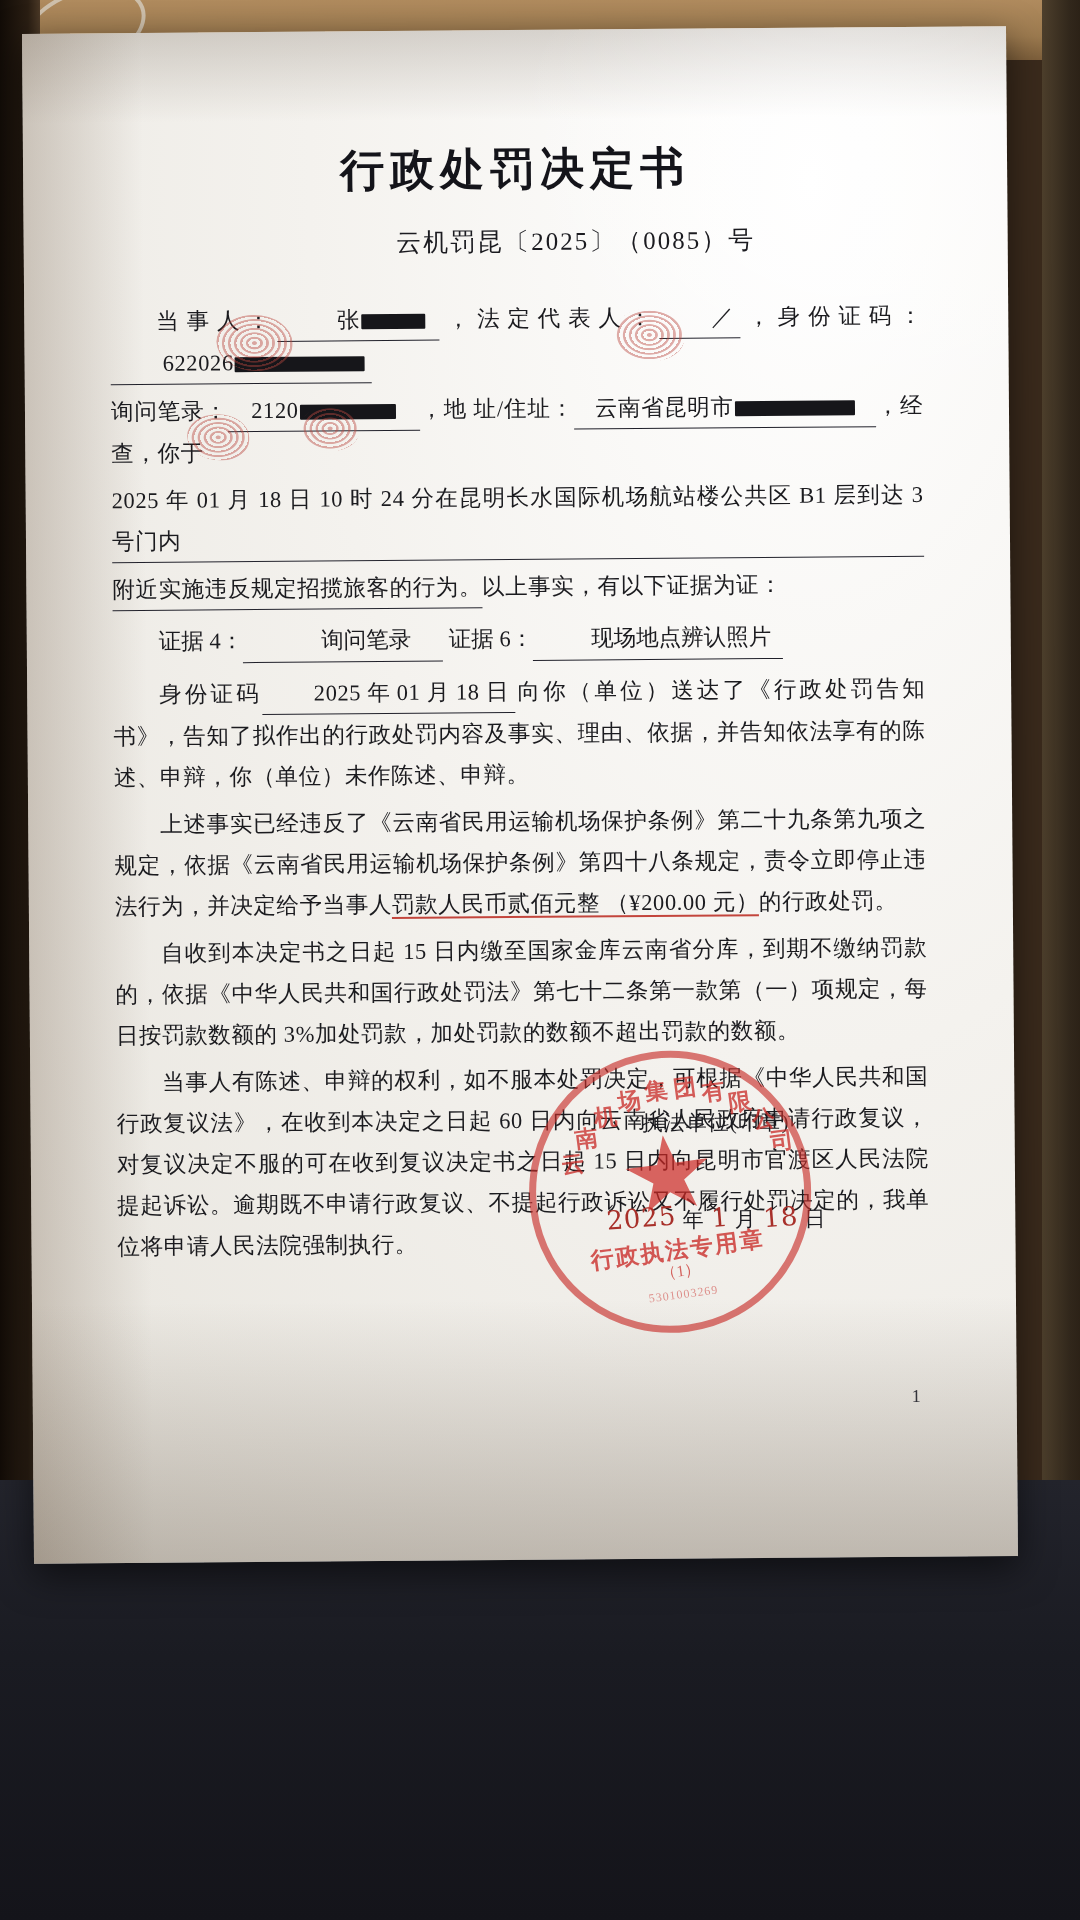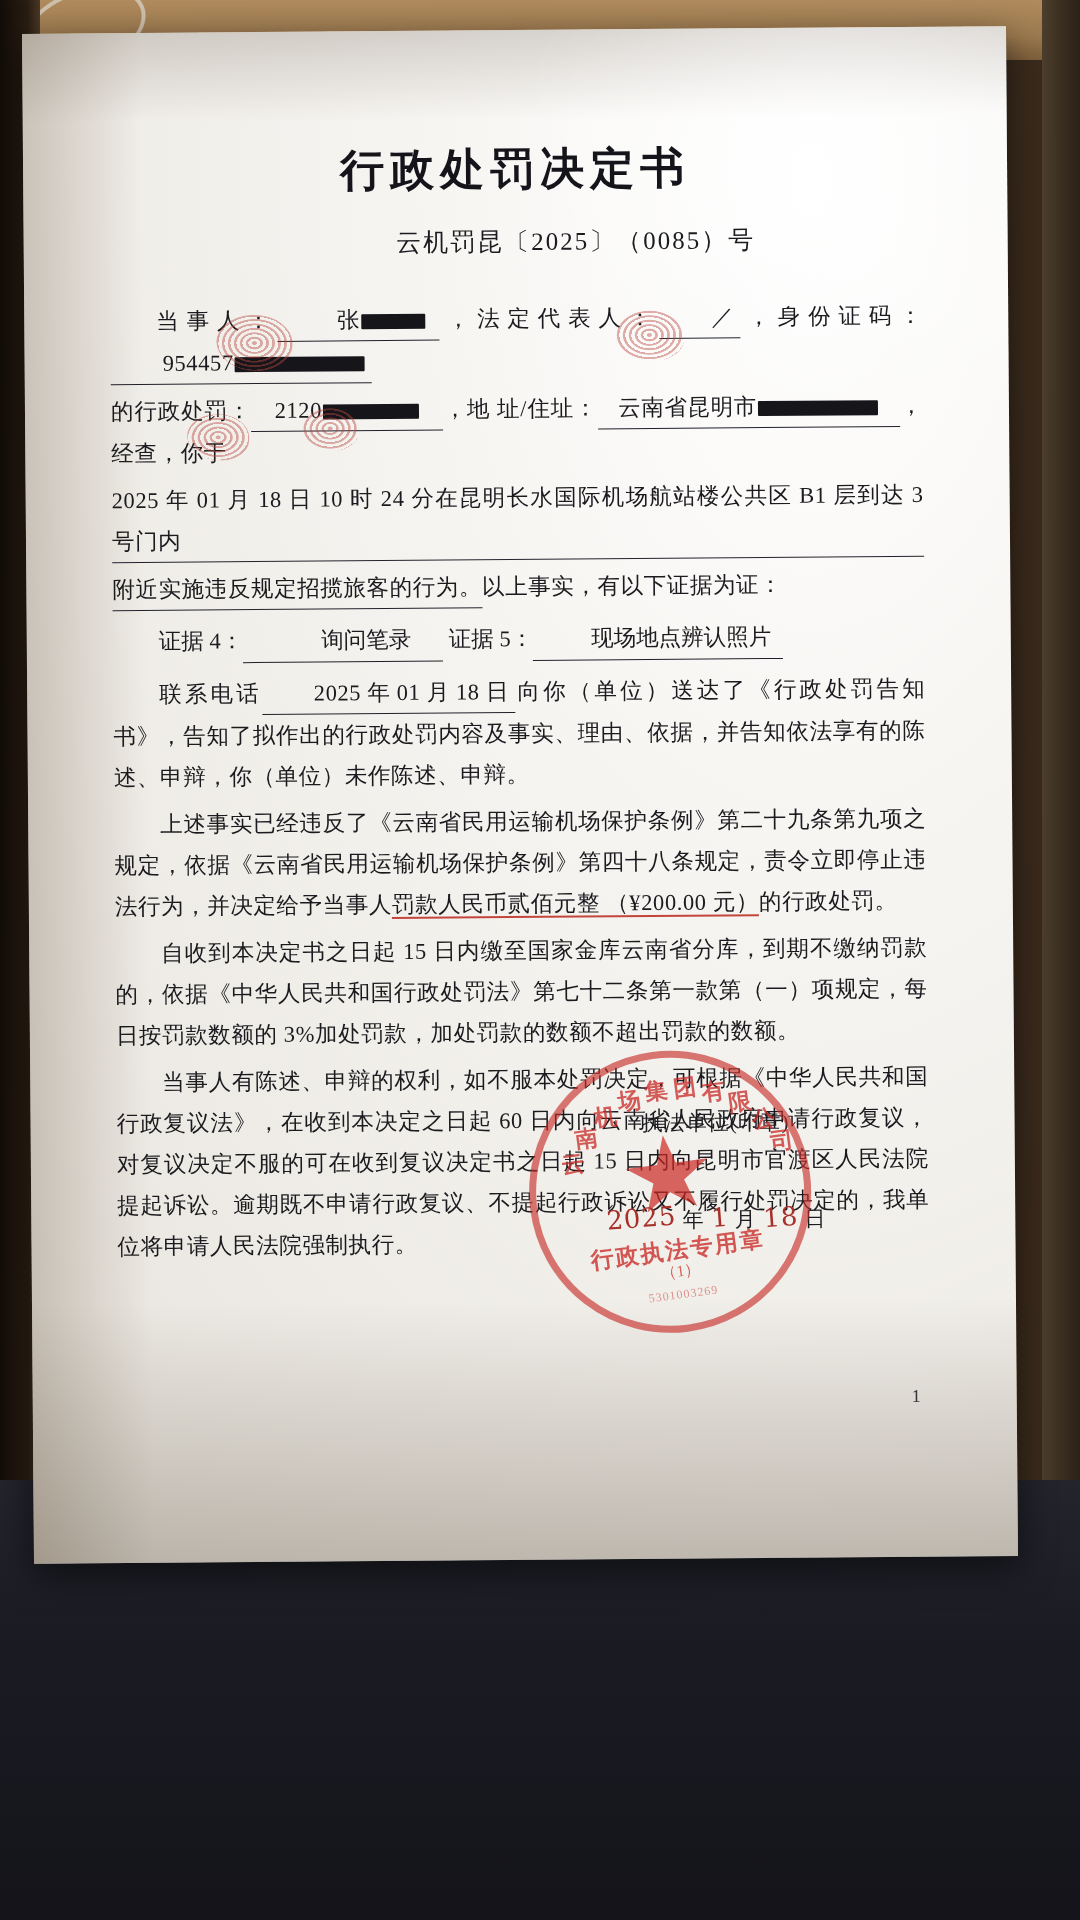--- a/index.html
+++ b/index.html
@@ -269,39 +269,39 @@
     <div class="paper-shade-left"></div>
     <div class="paper-shade-bottom"></div>
     <div class="glare"></div>
 
     <div class="doc-body">
 
       <h1 class="doc-title">行政处罚决定书</h1>
       <div class="doc-number">云机罚昆〔2025〕（0085）号</div>
 
       <p class="para indent">
-        <span>当事人：</span><span class="fill fill-long"><span>张</span><span class="redact" style="width:64px"></span></span>，<span>法定代表人：</span><span class="fill" style="min-width:56px">／</span>，<span>身份证码：</span><span class="fill" style="min-width:210px"><span>954457</span><span class="redact" style="width:130px"></span></span>
+        <span>当事人：</span><span class="fill fill-long"><span>张</span><span class="redact" style="width:64px"></span></span>，<span>法定代表人：</span><span class="fill" style="min-width:56px">／</span>，<span>身份证码：</span><span class="fill" style="min-width:210px"><span>622026</span><span class="redact" style="width:130px"></span></span>
       </p>
 
       <p class="para">
-        <span>的行政处罚：</span><span class="fill" style="min-width:180px"><span>2120</span><span class="redact" style="width:96px"></span></span>，<span>地 址/住址：</span><span class="fill" style="min-width:290px"><span>云南省昆明市</span><span class="redact" style="width:120px"></span></span>，<span>经查，你于</span>
+        <span>询问笔录：</span><span class="fill" style="min-width:180px"><span>2120</span><span class="redact" style="width:96px"></span></span>，<span>地 址/住址：</span><span class="fill" style="min-width:290px"><span>云南省昆明市</span><span class="redact" style="width:120px"></span></span>，<span>经查，你于</span>
       </p>
 
       <p class="para seg-block" style="width:100%">2025 年 01 月 18 日 10 时 24 分在昆明长水国际机场航站楼公共区 B1 层到达 3 号门内</p>
       <p class="para">
         <span class="seg-block">附近实施违反规定招揽旅客的行为。</span><span>以上事实，有以下证据为证：</span>
       </p>
 
       <p class="evidence-line">
         <span>证据 4：</span><span class="ev-fill">询问笔录</span>
-        <span>证据 5：</span><span class="ev-fill" style="min-width:230px">现场地点辨认照片</span>
+        <span>证据 6：</span><span class="ev-fill" style="min-width:230px">现场地点辨认照片</span>
       </p>
 
       <p class="para indent">
-        <span>联系电话</span><span class="fill" style="min-width:220px">2025 年 01 月 18 日</span><span>向你（单位）送达了《行政处罚告知书》，告知了拟作出的行政处罚内容及事实、理由、依据，并告知依法享有的陈述、申辩，你（单位）未作陈述、申辩。</span>
+        <span>身份证码</span><span class="fill" style="min-width:220px">2025 年 01 月 18 日</span><span>向你（单位）送达了《行政处罚告知书》，告知了拟作出的行政处罚内容及事实、理由、依据，并告知依法享有的陈述、申辩，你（单位）未作陈述、申辩。</span>
       </p>
 
       <p class="para indent" style="text-indent:46px">
         <span>上述事实已经违反了《云南省民用运输机场保护条例》第二十九条第九项之规定，</span><span>依据《云南省民用运输机场保护条例》第四十八条规定，责令立即停止违法行为，并</span><span>决定给予当事人</span><span class="red-uline">罚款人民币贰佰元整 （¥200.00 元）</span><span>的行政处罚。</span>
       </p>
 
       <p class="para indent">自收到本决定书之日起 15 日内缴至国家金库云南省分库，到期不缴纳罚款的，依据《中华人民共和国行政处罚法》第七十二条第一款第（一）项规定，每日按罚款数额的 3%加处罚款，加处罚款的数额不超出罚款的数额。</p>
 
       <p class="para indent">当事人有陈述、申辩的权利，如不服本处罚决定，可根据《中华人民共和国行政复议法》，在收到本决定之日起 60 日内向云南省人民政府申请行政复议，对复议决定不服的可在收到复议决定书之日起 15 日内向昆明市官渡区人民法院提起诉讼。逾期既不申请行政复议、不提起行政诉讼又不履行处罚决定的，我单位将申请人民法院强制执行。</p>
 

